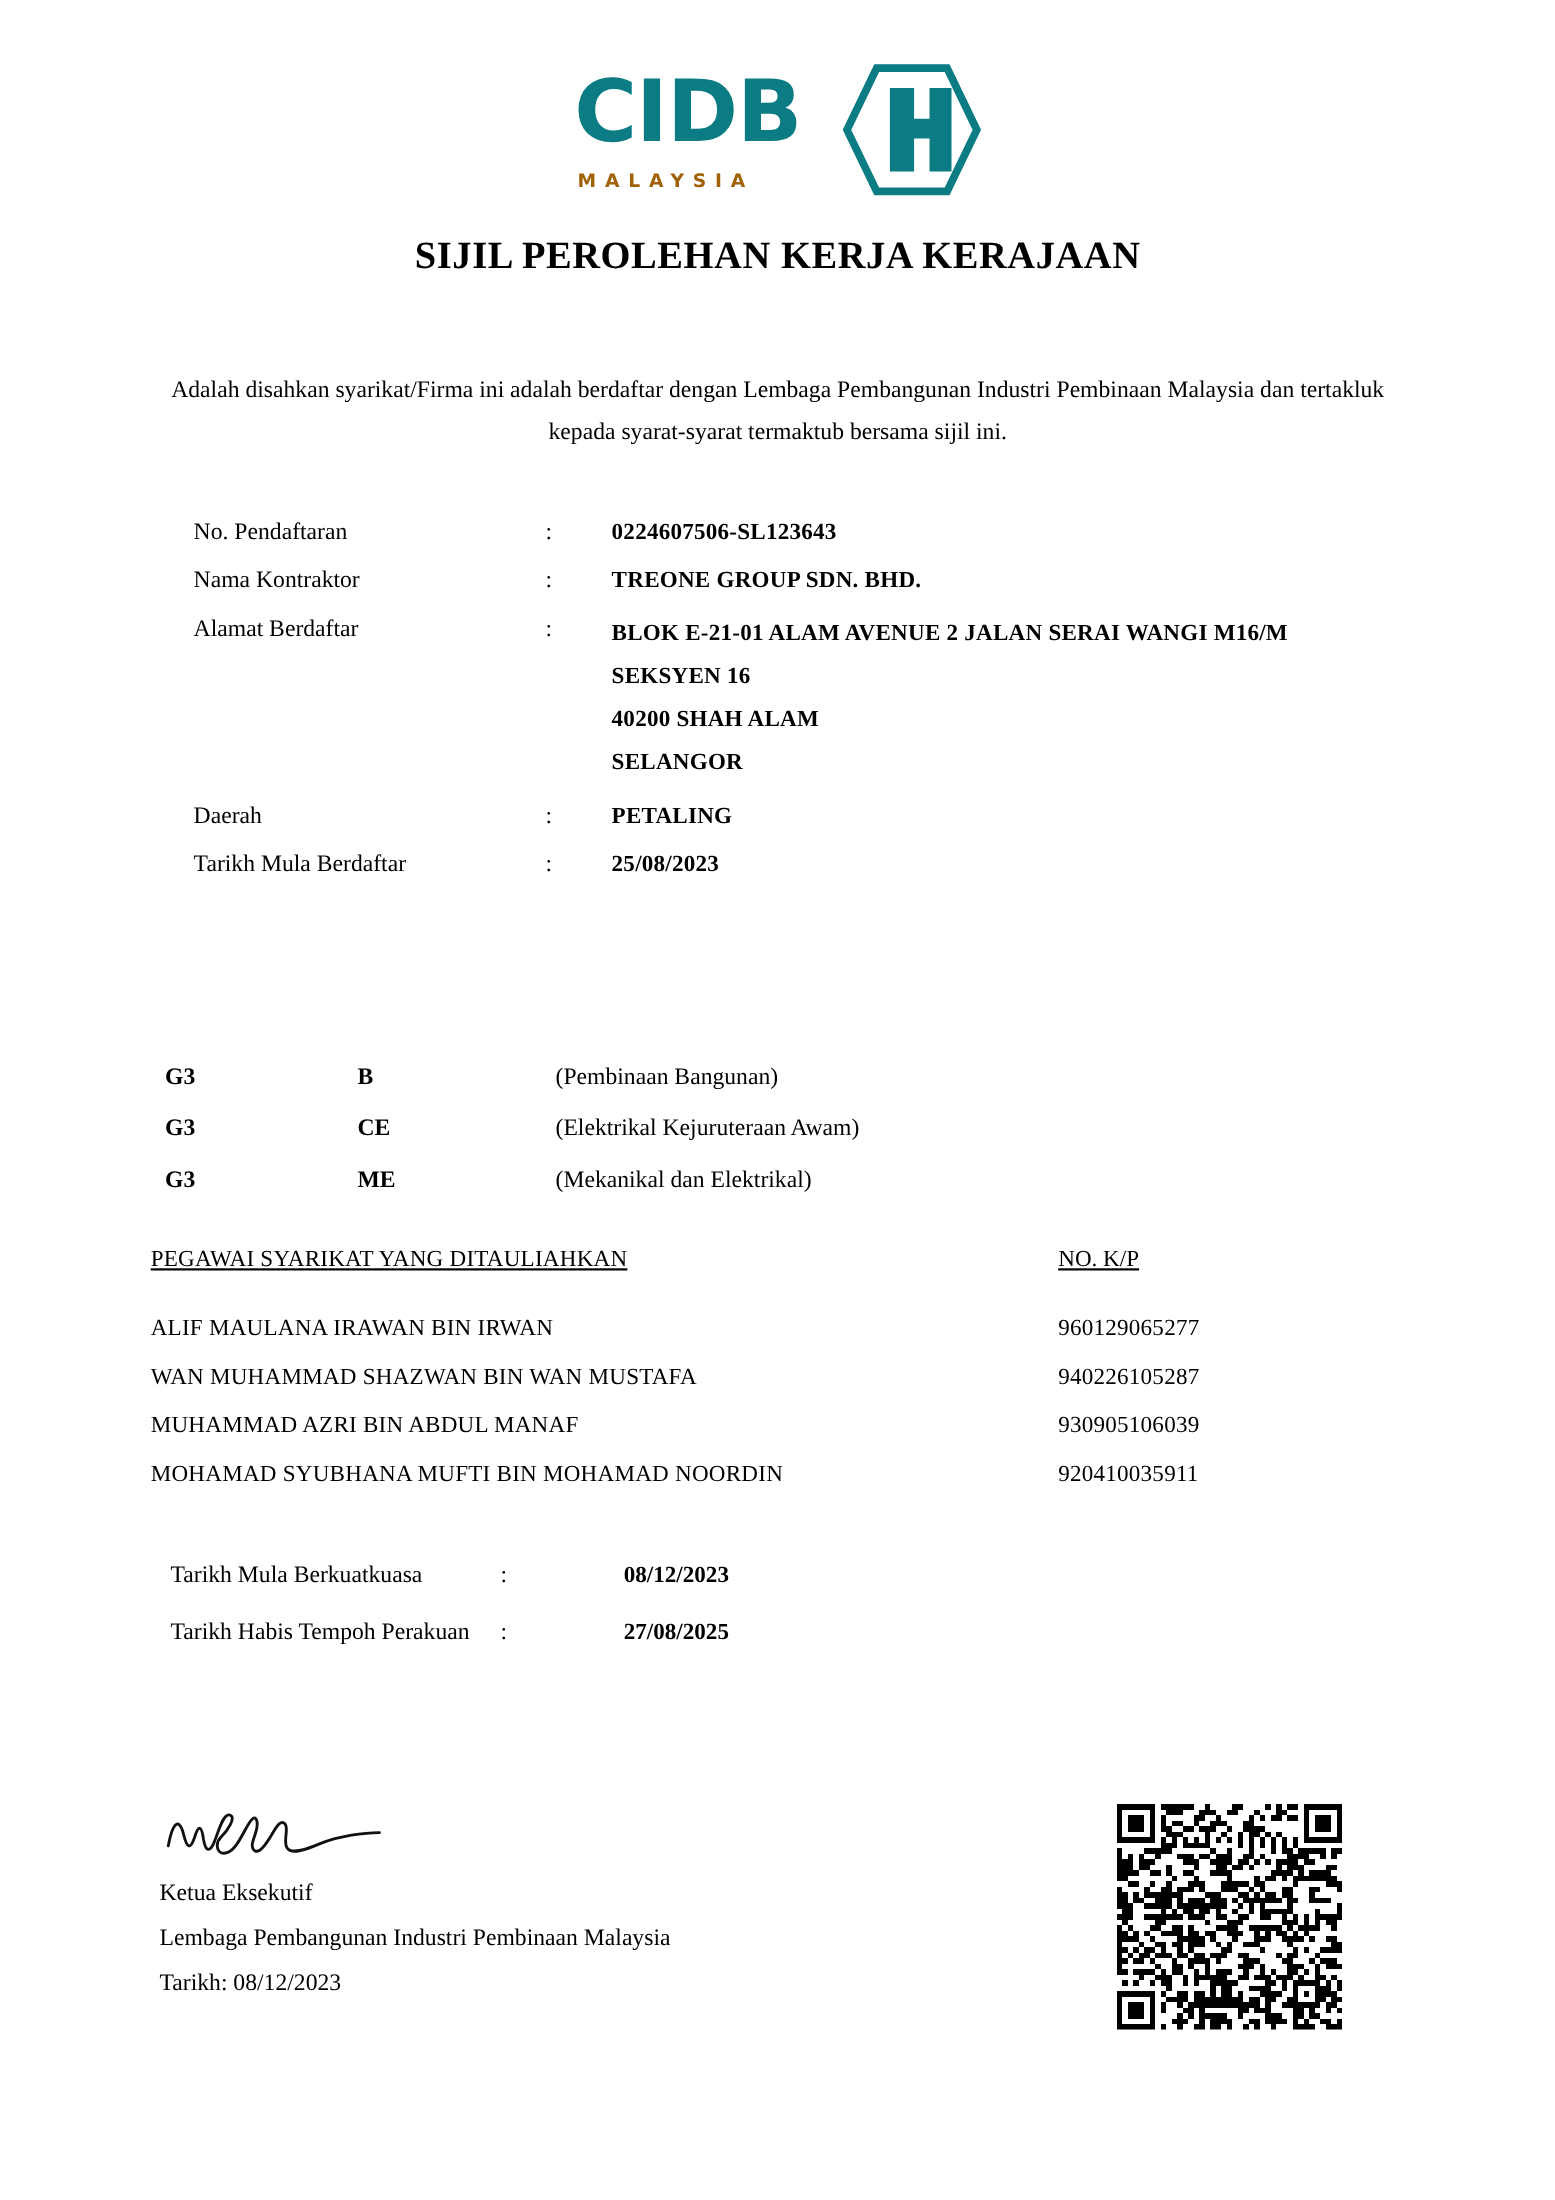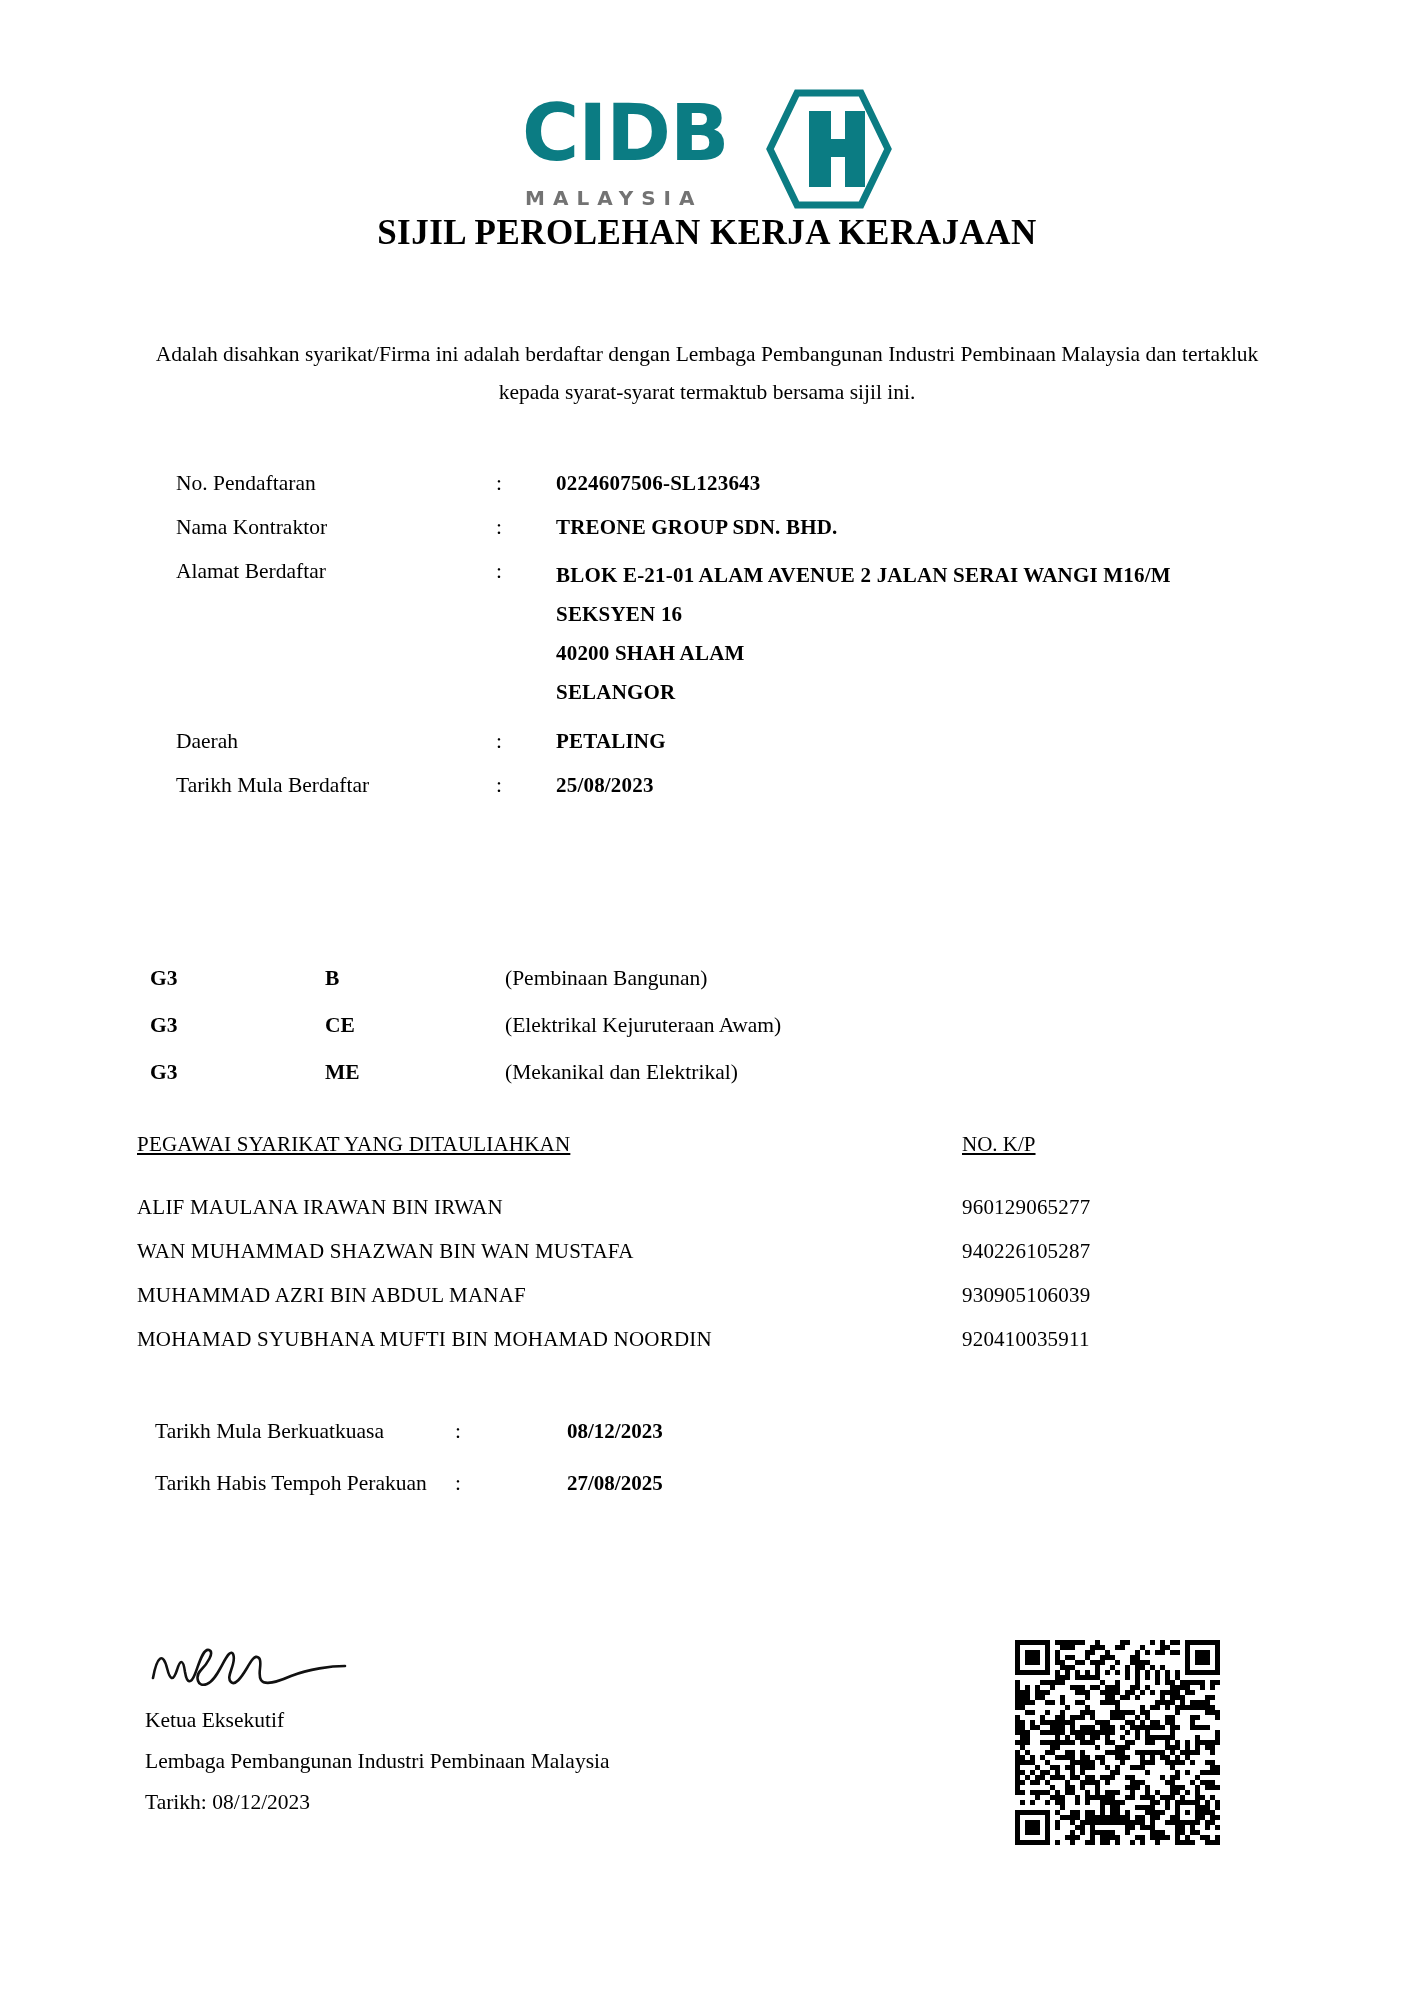--- a/index.html
+++ b/index.html
@@ -25,21 +25,20 @@
 
   
   .logo-wrap {
     position: absolute;
     top: 60px;
     left: 0;
     width: 1414px;
     display: flex;
     justify-content: center;
     align-items: flex-start;
-    margin-top: 31px;
   }
   .logo-inner {
     position: relative;
     width: 370px;
     height: 125px;
   }
   .logo-cidb {
     position: absolute;
     left: 0;
     top: 0;
@@ -49,23 +48,23 @@
     letter-spacing: -1px;
     color: #0b7c83;
     line-height: 84px;
   }
   .logo-malaysia {
     position: absolute;
     left: 3px;
     top: 95px;
     font-family: "DejaVu Sans", sans-serif;
     font-weight: bold;
-    font-size: 20px;
+    font-size: 17px;
     letter-spacing: 8px;
-    color: #737373;
+    color: #a16207;
   }
   .logo-mark {
     position: absolute;
     right: 0;
     top: -4px;
     width: 135px;
     height: 125px;
   }
 
   

